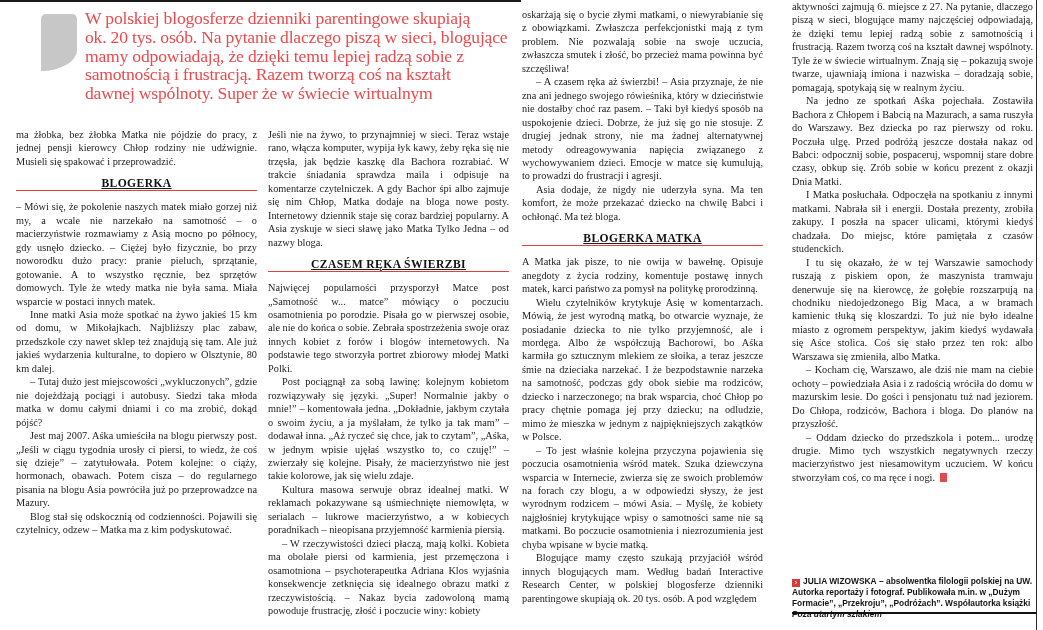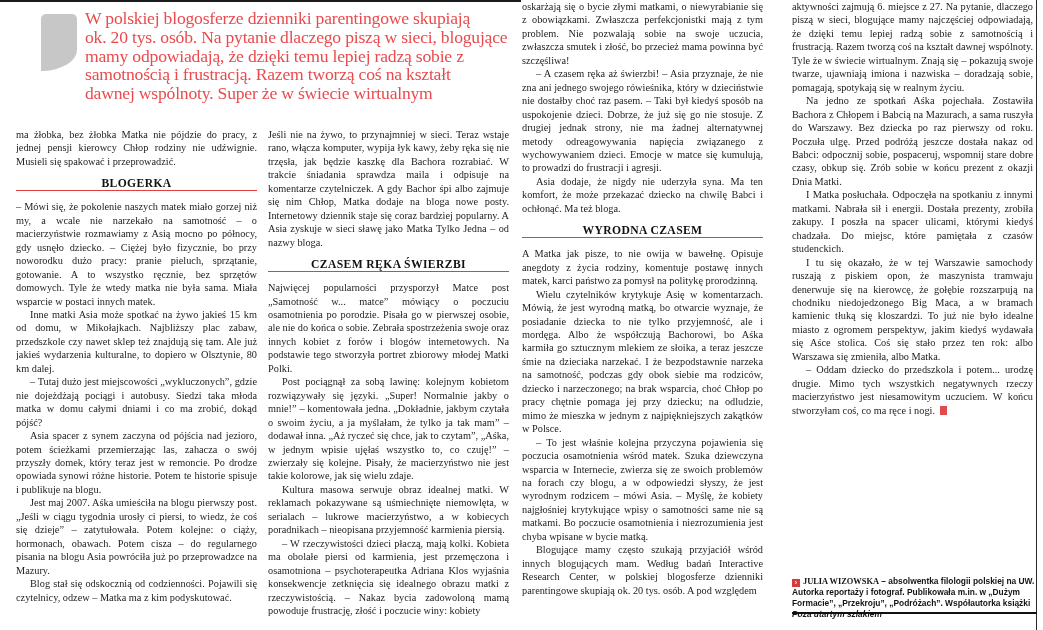--- a/index.html
+++ b/index.html
@@ -20,47 +20,47 @@
   }
   .pq-line { white-space:nowrap; }
 
   
   .col {
     position:absolute; width:241px; font-size:10.3px; line-height:13.45px;
     text-align:justify; color:#1c1c1c; overflow:hidden;
   }
   .col-1 { left:16px;  top:128px; height:501px; }
   .col-2 { left:268px; top:128px; height:501px; }
-  .col-3 { left:522px; top:0;   height:620px; }
+  .col-3 { left:522px; top:8px;   height:620px; }
   .col-4 { left:792px; top:0;   height:558px; }
   .body-p { margin:0; }
   .body-p.indent { text-indent:14px; }
 
   .col-heading {
-    position:relative; margin:9px 0 7px; height:16px; text-align:center;
+    position:relative; margin:9px 0 7px; height:16px; text-align:center;text-decoration:underline;
   }
   .col-heading::after {
     content:""; position:absolute; left:0; right:0; bottom:2px; height:1.5px; background:#e0413f;
   }
   .col-heading-text {
     position:relative; z-index:1; font-weight:bold; font-size:11.6px; letter-spacing:0.4px; color:#111;
   }
 
   .end-mark {
     display:inline-block; width:7px; height:9px; background:#e04b4b;
     margin-left:5px; vertical-align:-1px;
   }
 
   
   .author-bio {
     position:absolute; left:792px; top:576px; width:246px;
     font-family:"Liberation Sans", sans-serif; font-size:8.4px; line-height:11px;
     color:#141414; text-align:left; font-weight:600;
   }
-  .author-bio b { font-weight:bold;font-family:Liberation Serif, serif; }
+  .author-bio b { font-weight:bold; }
   .bio-marker {
     display:inline-block; width:8px; height:8px; background:#d93a3a; color:#ffffff;
     font-size:7px; line-height:8px; text-align:center; font-weight:bold;
     margin-right:3px; vertical-align:-1px;
   }
   .bottom-rule { position:absolute; left:792px; top:612px; width:245px; height:1.5px; background:#111; }
 </style>
 </head>
 <body>
 
@@ -80,47 +80,47 @@
       <div class="pq-line">samotnością i frustracją. Razem tworzą coś na kształt</div>
       <div class="pq-line">dawnej wspólnoty. Super że w świecie wirtualnym</div>
     </div>
 
   <div class="col col-1">
       <p class="body-p"><span>ma żłobka, bez żłobka Matka nie pójdzie do pracy, z jednej pensji kierowcy Chłop rodziny nie udźwignie. Musieli się spakować i przeprowadzić.</span></p>
       <div class="col-heading"><span class="col-heading-text">BLOGERKA</span></div>
       <p class="body-p"><span>– Mówi się, że pokolenie naszych matek miało gorzej niż my, a wcale nie narzekało na samotność – o macierzyństwie rozmawiamy z Asią mocno po północy, gdy usnęło dziecko. – Ciężej było fizycznie, bo przy noworodku dużo pracy: pranie pieluch, sprzątanie, gotowanie. A to wszystko ręcznie, bez sprzętów domowych. Tyle że wtedy matka nie była sama. Miała wsparcie w postaci innych matek.</span></p>
       <p class="body-p indent"><span>Inne matki Asia może spotkać na żywo jakieś 15 km od domu, w Mikołajkach. Najbliższy plac zabaw, przedszkole czy nawet sklep też znajdują się tam. Ale już jakieś wydarzenia kulturalne, to dopiero w Olsztynie, 80 km dalej.</span></p>
       <p class="body-p indent"><span>– Tutaj dużo jest miejscowości „wykluczonych”, gdzie nie dojeżdżają pociągi i autobusy. Siedzi taka młoda matka w domu całymi dniami i co ma zrobić, dokąd pójść?</span></p>
-      <p class="body-p indent"><span>Asia spacer z synem zaczyna od pójścia nad jezioro, potem ścieżkami przemierzając las, zahacza o swój przyszły domek, który teraz jest w remoncie. Po drodze opowiada synowi różne historie. Potem te historie spisuje i publikuje na blogu.</span></p>
       <p class="body-p indent"><span>Jest maj 2007. Aśka umieściła na blogu pierwszy post. „Jeśli w ciągu tygodnia urosły ci piersi, to wiedz, że coś się dzieje” – zatytułowała. Potem kolejne: o ciąży, hormonach, obawach. Potem cisza – do regularnego pisania na blogu Asia powróciła już po przeprowadzce na Mazury.</span></p>
       <p class="body-p indent"><span>Blog stał się odskocznią od codzienności. Pojawili się czytelnicy, odzew – Matka ma z kim podyskutować.</span></p>
     </div>
   <div class="col col-2">
       <p class="body-p"><span>Jeśli nie na żywo, to przynajmniej w sieci. Teraz wstaje rano, włącza komputer, wypija łyk kawy, żeby ręka się nie trzęsła, jak będzie kaszkę dla Bachora rozrabiać. W trakcie śniadania sprawdza maila i odpisuje na komentarze czytelniczek. A gdy Bachor śpi albo zajmuje się nim Chłop, Matka dodaje na bloga nowe posty. Internetowy dziennik staje się coraz bardziej popularny. A Asia zyskuje w sieci sławę jako Matka Tylko Jedna – od nazwy bloga.</span></p>
       <div class="col-heading"><span class="col-heading-text">CZASEM RĘKA ŚWIERZBI</span></div>
       <p class="body-p"><span>Najwięcej popularności przysporzył Matce post „Samotność w... matce” mówiący o poczuciu osamotnienia po porodzie. Pisała go w pierwszej osobie, ale nie do końca o sobie. Zebrała spostrzeżenia swoje oraz innych kobiet z forów i blogów internetowych. Na podstawie tego stworzyła portret zbiorowy młodej Matki Polki.</span></p>
       <p class="body-p indent"><span>Post pociągnął za sobą lawinę: kolejnym kobietom rozwiązywały się języki. „Super! Normalnie jakby o mnie!” – komentowała jedna. „Dokładnie, jakbym czytała o swoim życiu, a ja myślałam, że tylko ja tak mam” – dodawał inna. „Aż ryczeć się chce, jak to czytam”, „Aśka, w jednym wpisie ujęłaś wszystko to, co czuję!” – zwierzały się kolejne. Pisały, że macierzyństwo nie jest takie kolorowe, jak się wielu zdaje.</span></p>
       <p class="body-p indent"><span>Kultura masowa serwuje obraz idealnej matki. W reklamach pokazywane są uśmiechnięte niemowlęta, w serialach – lukrowe macierzyństwo, a w kobiecych poradnikach – nieopisana przyjemność karmienia piersią.</span></p>
       <p class="body-p indent"><span>– W rzeczywistości dzieci płaczą, mają kolki. Kobieta ma obolałe piersi od karmienia, jest przemęczona i osamotniona – psychoterapeutka Adriana Klos wyjaśnia konsekwencje zetknięcia się idealnego obrazu matki z rzeczywistością. – Nakaz bycia zadowoloną mamą powoduje frustrację, złość i poczucie winy: kobiety</span></p>
     </div>
   <div class="col col-3">
       <p class="body-p"><span>oskarżają się o bycie złymi matkami, o niewyrabianie się z obowiązkami. Zwłaszcza perfekcjonistki mają z tym problem. Nie pozwalają sobie na swoje uczucia, zwłaszcza smutek i złość, bo przecież mama powinna być szczęśliwa!</span></p>
       <p class="body-p indent"><span>– A czasem ręka aż świerzbi! – Asia przyznaje, że nie zna ani jednego swojego rówieśnika, który w dzieciństwie nie dostałby choć raz pasem. – Taki był kiedyś sposób na uspokojenie dzieci. Dobrze, że już się go nie stosuje. Z drugiej jednak strony, nie ma żadnej alternatywnej metody odreagowywania napięcia związanego z wychowywaniem dzieci. Emocje w matce się kumulują, to prowadzi do frustracji i agresji.</span></p>
       <p class="body-p indent"><span>Asia dodaje, że nigdy nie uderzyła syna. Ma ten komfort, że może przekazać dziecko na chwilę Babci i ochłonąć. Ma też bloga.</span></p>
-      <div class="col-heading"><span class="col-heading-text">WYRODNA CZASEM</span></div>
+      <div class="col-heading"><span class="col-heading-text">BLOGERKA MATKA</span></div>
       <p class="body-p"><span>A Matka jak pisze, to nie owija w bawełnę. Opisuje anegdoty z życia rodziny, komentuje postawę innych matek, karci państwo za pomysł na politykę prorodzinną.</span></p>
       <p class="body-p indent"><span>Wielu czytelników krytykuje Asię w komentarzach. Mówią, że jest wyrodną matką, bo otwarcie wyznaje, że posiadanie dziecka to nie tylko przyjemność, ale i mordęga. Albo że współczują Bachorowi, bo Aśka karmiła go sztucznym mlekiem ze słoika, a teraz jeszcze śmie na dzieciaka narzekać. I że bezpodstawnie narzeka na samotność, podczas gdy obok siebie ma rodziców, dziecko i narzeczonego; na brak wsparcia, choć Chłop po pracy chętnie pomaga jej przy dziecku; na odludzie, mimo że mieszka w jednym z najpiękniejszych zakątków w Polsce.</span></p>
       <p class="body-p indent"><span>– To jest właśnie kolejna przyczyna pojawienia się poczucia osamotnienia wśród matek. Szuka dziewczyna wsparcia w Internecie, zwierza się ze swoich problemów na forach czy blogu, a w odpowiedzi słyszy, że jest wyrodnym rodzicem – mówi Asia. – Myślę, że kobiety najgłośniej krytykujące wpisy o samotności same nie są matkami. Bo poczucie osamotnienia i niezrozumienia jest chyba wpisane w bycie matką.</span></p>
       <p class="body-p indent"><span>Blogujące mamy często szukają przyjaciół wśród innych blogujących mam. Według badań Interactive Research Center, w polskiej blogosferze dzienniki parentingowe skupiają ok. 20 tys. osób. A pod względem</span></p>
     </div>
   <div class="col col-4">
       <p class="body-p"><span>aktywności zajmują 6. miejsce z 27. Na pytanie, dlaczego piszą w sieci, blogujące mamy najczęściej odpowiadają, że dzięki temu lepiej radzą sobie z samotnością i frustracją. Razem tworzą coś na kształt dawnej wspólnoty. Tyle że w świecie wirtualnym. Znają się – pokazują swoje twarze, ujawniają imiona i nazwiska – doradzają sobie, pomagają, spotykają się w realnym życiu.</span></p>
       <p class="body-p indent"><span>Na jedno ze spotkań Aśka pojechała. Zostawiła Bachora z Chłopem i Babcią na Mazurach, a sama ruszyła do Warszawy. Bez dziecka po raz pierwszy od roku. Poczuła ulgę. Przed podróżą jeszcze dostała nakaz od Babci: odpocznij sobie, pospaceruj, wspomnij stare dobre czasy, obkup się. Zrób sobie w końcu prezent z okazji Dnia Matki.</span></p>
       <p class="body-p indent"><span>I Matka posłuchała. Odpoczęła na spotkaniu z innymi matkami. Nabrała sił i energii. Dostała prezenty, zrobiła zakupy. I poszła na spacer ulicami, którymi kiedyś chadzała. Do miejsc, które pamiętała z czasów studenckich.</span></p>
       <p class="body-p indent"><span>I tu się okazało, że w tej Warszawie samochody ruszają z piskiem opon, że maszynista tramwaju denerwuje się na kierowcę, że gołębie rozszarpują na chodniku niedojedzonego Big Maca, a w bramach kamienic tłuką się kloszardzi. To już nie było idealne miasto z ogromem perspektyw, jakim kiedyś wydawała się Aśce stolica. Coś się stało przez ten rok: albo Warszawa się zmieniła, albo Matka.</span></p>
+      <p class="body-p indent"><span>– Kocham cię, Warszawo, ale dziś nie mam na ciebie ochoty – powiedziała Asia i z radością wróciła do domu w mazurskim lesie. Do gości i pensjonatu tuż nad jeziorem. Do Chłopa, rodziców, Bachora i bloga. Do planów na przyszłość.</span></p>
       <p class="body-p indent"><span>– Oddam dziecko do przedszkola i potem... urodzę drugie. Mimo tych wszystkich negatywnych rzeczy macierzyństwo jest niesamowitym uczuciem. W końcu stworzyłam coś, co ma ręce i nogi.</span><span class="end-mark"></span></p>
     </div>
 
   <div class="author-bio">
     <span class="bio-marker">›</span><b>JULIA WIZOWSKA</b><span> – absolwentka filologii polskiej na UW. Autorka reportaży i fotograf. Publikowała m.in. w „Dużym Formacie”, „Przekroju”, „Podróżach”. Współautorka książki </span><i>Poza utartym szlakiem</i>
   </div>
   <div class="bottom-rule"></div>
 </div>
 
 </body></html>

